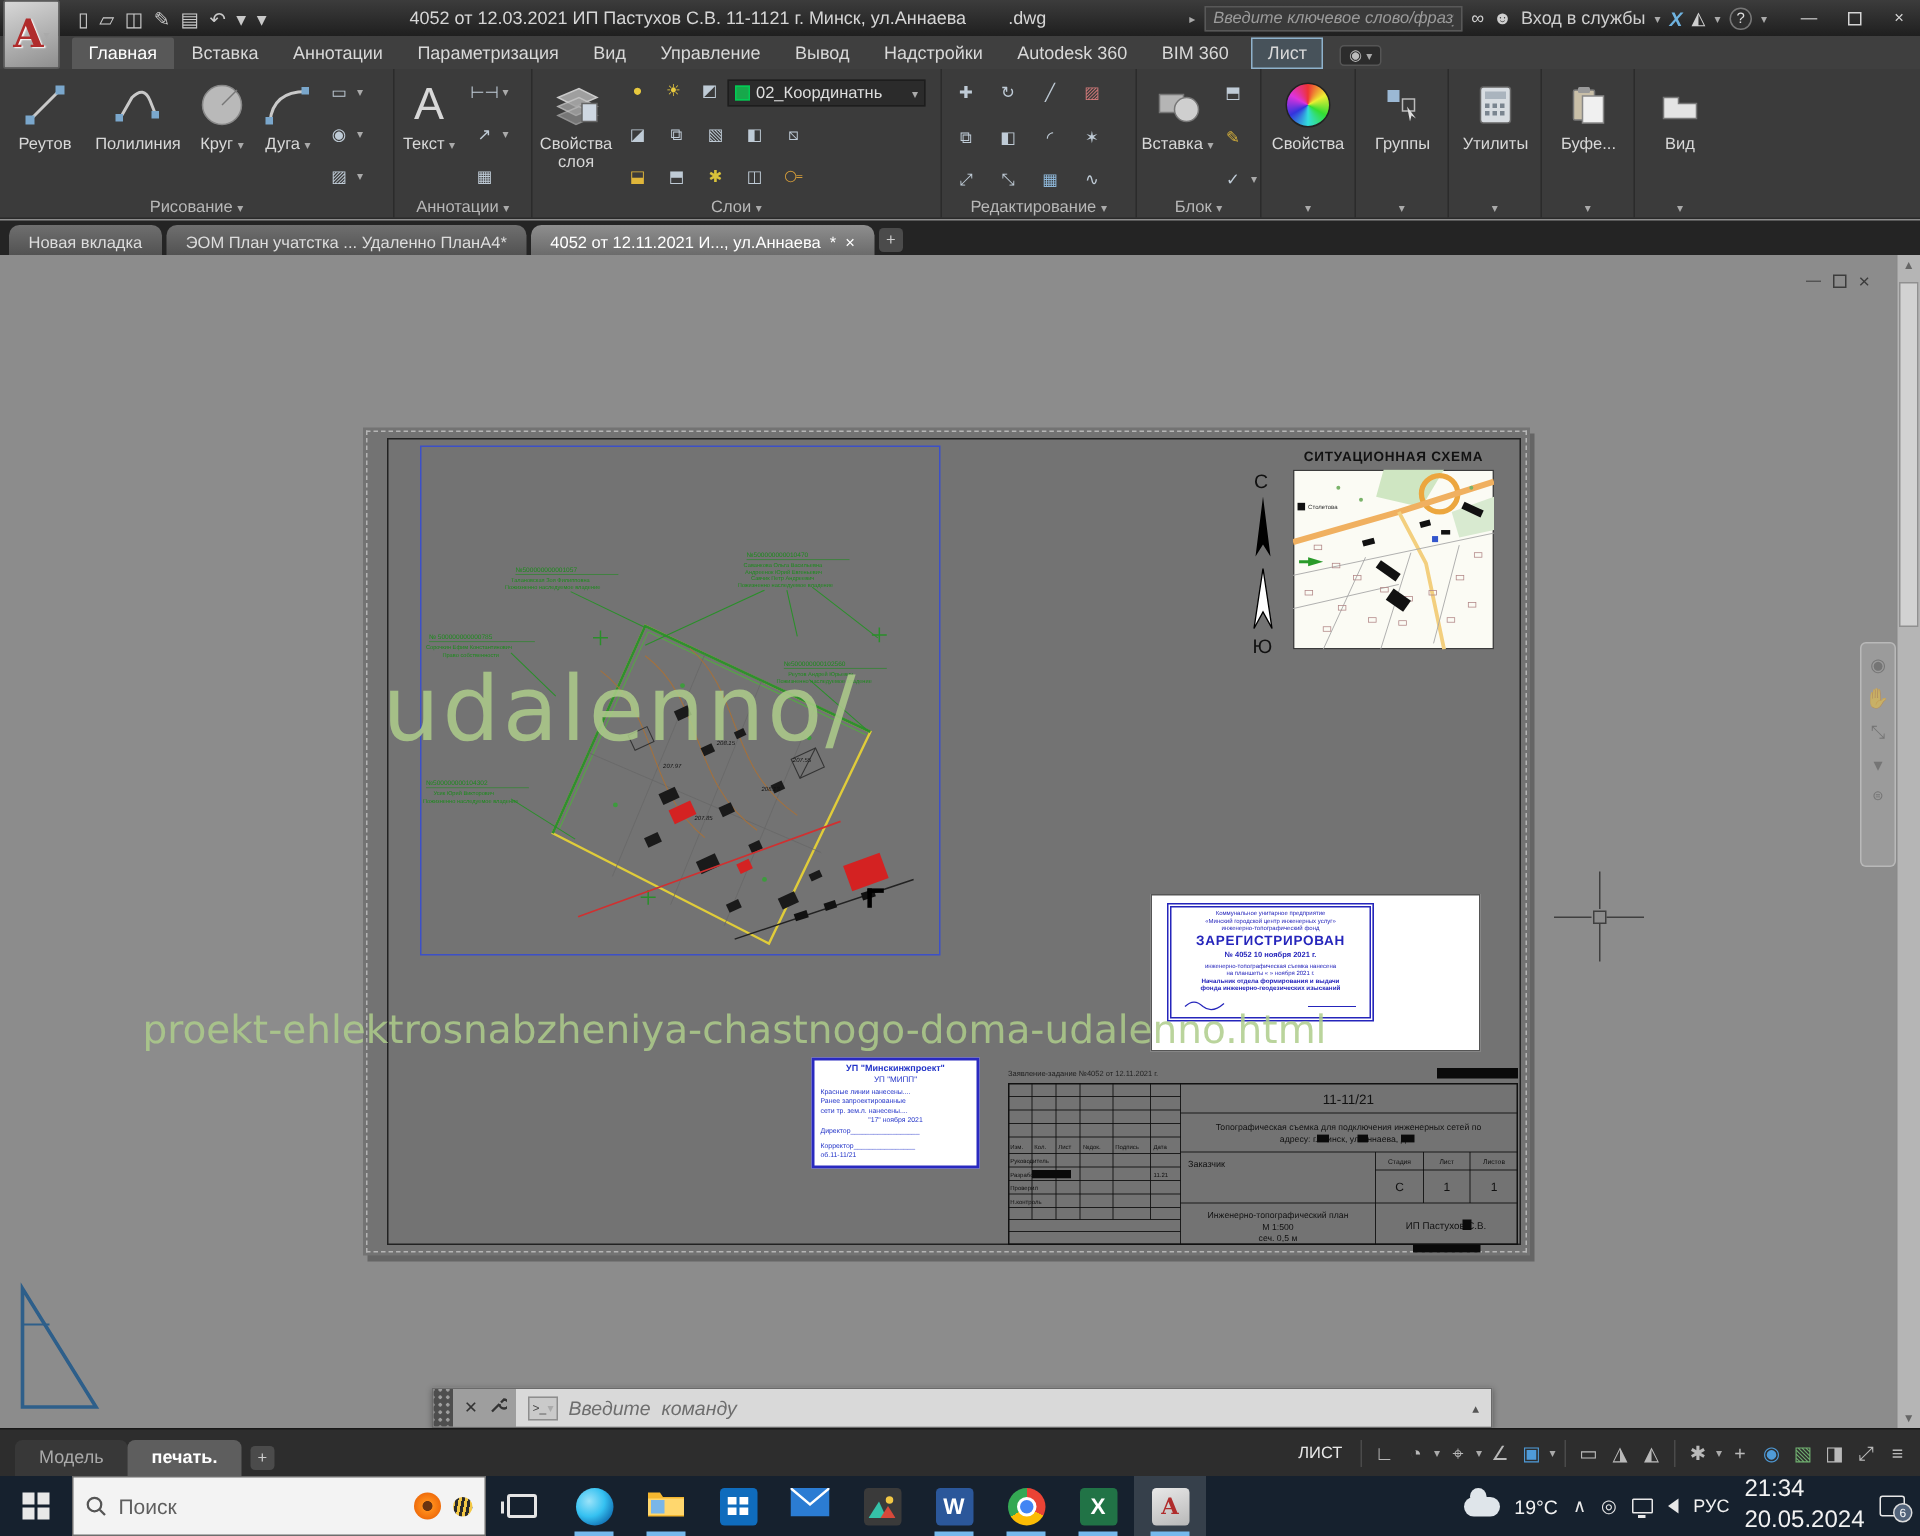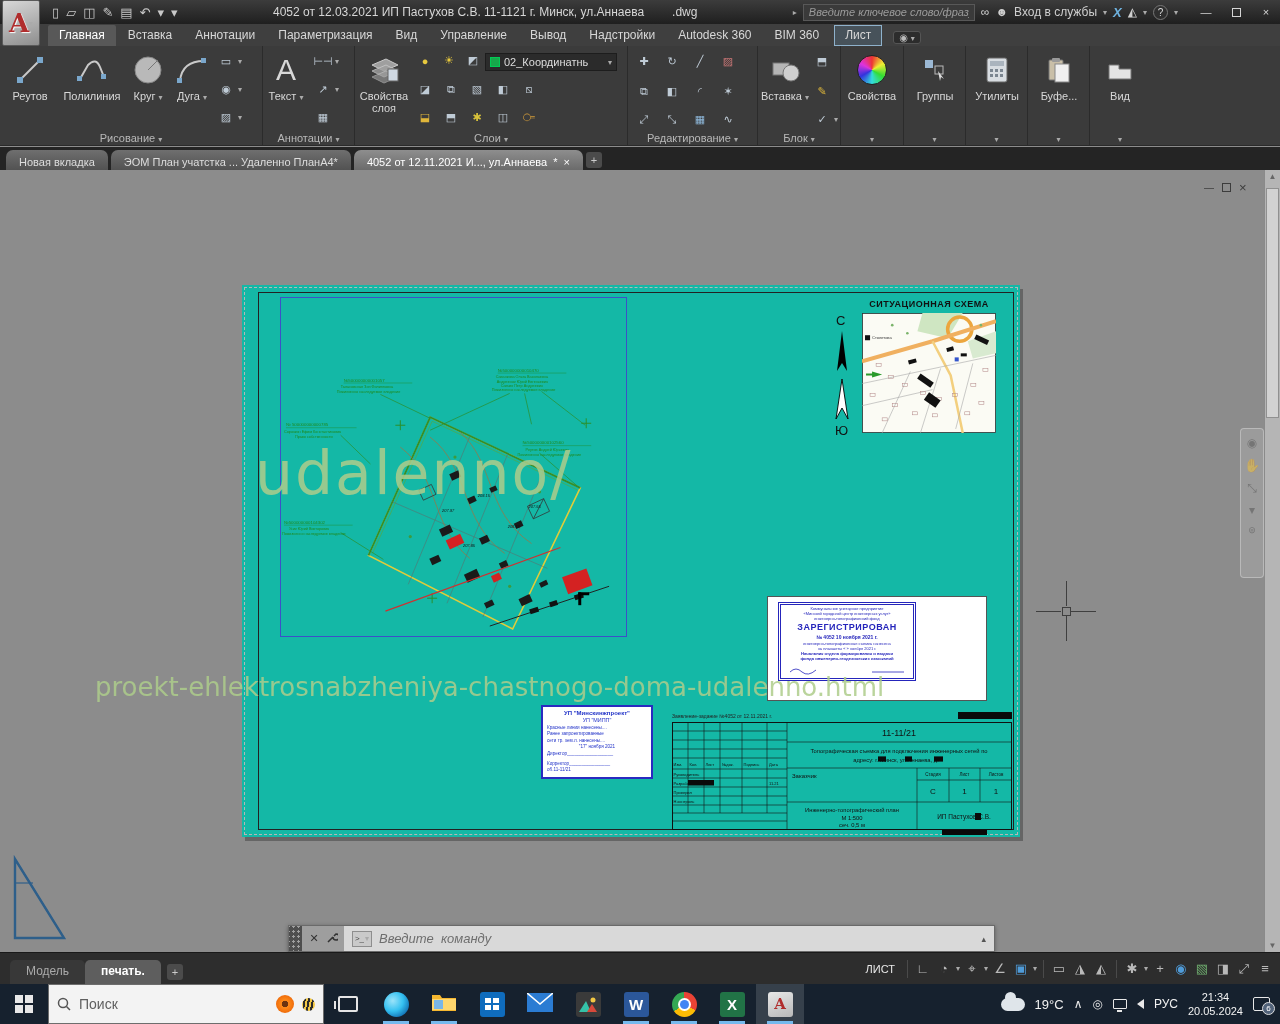--- a/index.html
+++ b/index.html
@@ -43,21 +43,21 @@
   .colorwheel{width:30px;height:30px;border-radius:50%;background:conic-gradient(#e33,#ee3,#3d3,#3dd,#33d,#d3d,#e33);border:1px solid #222}
   
   .ftabs{position:absolute;left:0;top:147px;width:1280px;height:23px;background:#242424;display:flex;align-items:flex-end;padding-left:6px;gap:3px;z-index:27}
   .ftab{height:20px;padding:3px 13px 0;border-radius:7px 7px 0 0;background:linear-gradient(#6f6f6f,#525252);font-size:11px;color:#ddd;white-space:nowrap;display:flex;gap:6px;align-items:center}
   .ftab.active{background:linear-gradient(#8e8e8e,#6b6b6b);color:#fff}
   .ftplus{width:16px;height:16px;border-radius:3px;background:#4b4b4b;color:#ccc;display:flex;align-items:center;justify-content:center;font-size:11px;margin-bottom:2px}
   
   .canvas{position:absolute;left:0;top:170px;width:1264px;height:782px;background:#8c8c8c;overflow:hidden}
   .wm{position:absolute;color:#aecd8b;opacity:.85;white-space:nowrap;z-index:6;pointer-events:none;font-family:"DejaVu Sans",sans-serif}
   .docctl{position:absolute;left:1204px;top:10px;display:flex;gap:8px;color:#3c3c3c;font-size:10px;z-index:7;align-items:center}
-  .paper{position:absolute;left:242px;top:115px;width:778px;height:552px;background:#14b8a6;box-shadow:3px 4px 0 rgba(70,70,70,.55);z-index:2}
+  .paper{position:absolute;left:242px;top:115px;width:778px;height:552px;background:#737373;box-shadow:3px 4px 0 rgba(70,70,70,.55);z-index:2}
   .paper .margin{position:absolute;inset:2px;border:1px dashed #b5b5b5}
   .frame{position:absolute;left:16px;top:7px;right:6px;bottom:7px;border:1px solid #222}
   .vp{position:absolute;left:38px;top:12px;width:347px;height:340px;border:1px solid #3c50c8}
   .schemtitle{position:absolute;left:596px;top:14px;width:182px;text-align:center;font-size:9px;font-weight:bold;color:#111;letter-spacing:.5px}
   .regstamp{position:absolute;left:525px;top:311px;width:220px;height:105px;background:#fff;border:1px solid #555}
   .reginner{position:absolute;left:10px;top:5px;width:138px;height:79px;border:1px solid #2525bb;box-shadow:0 0 0 1px #fff inset,0 0 0 2px #2525bb inset;color:#2525bb;text-align:center;padding-top:3px}
   .reginner div{line-height:1.25}
   .mip{position:absolute;left:299px;top:420px;width:112px;height:74px;border:2px solid #2a2ac0;background:#fff;color:#2233c8;padding:2px 4px;font-size:4.6px}
   .mip div{line-height:1.4}
   .reqnote{position:absolute;left:430px;top:428px;font-size:5px;color:#222}
@@ -102,21 +102,21 @@
   .tbtn{width:48px;height:40px;display:flex;align-items:center;justify-content:center;position:relative}
   .tbtn.run::after{content:"";position:absolute;left:11px;right:11px;bottom:0;height:3px;background:#76b9ed}
   .tbtn.activeapp{background:rgba(255,255,255,.14)}
   .tray{margin-left:auto;display:flex;align-items:center;gap:10px;padding-right:10px;color:#f2f2f2}
   .cloudic{width:24px;height:13px;background:#dfe5ea;border-radius:8px;position:relative}
   .cloudic::before{content:"";position:absolute;left:4px;top:-6px;width:11px;height:11px;border-radius:50%;background:#dfe5ea}
   .trayglyph{color:#e8e8e8;font-size:12px}
   .netic{width:14px;height:10px;border:1.5px solid #e8e8e8;border-radius:1px;position:relative}
   .netic::after{content:"";position:absolute;left:3px;bottom:-4px;width:5px;height:2px;background:#e8e8e8}
   .volic{width:0;height:0;border:5px solid transparent;border-right:7px solid #e8e8e8;border-left:0}
-  .clock{text-align:center;font-size:11px;line-height:1.3}
+  .clock{text-align:left;font-size:16px;line-height:1.3}
   .notific{width:17px;height:14px;border:1.5px solid #e8e8e8;border-radius:2px;position:relative}
   .badge{position:absolute;right:-6px;bottom:-5px;width:13px;height:13px;border-radius:50%;background:#52637a;border:1px solid #dcdcdc;font-size:8px;display:flex;align-items:center;justify-content:center;color:#fff}
   
   .tile{width:25px;height:25px;border-radius:3px;display:flex;align-items:center;justify-content:center;color:#fff;font-weight:bold;font-size:15px}
   svg text{font-family:"Liberation Sans",sans-serif}
 </style>
 </head>
 <body>
 
 <div id="root">

